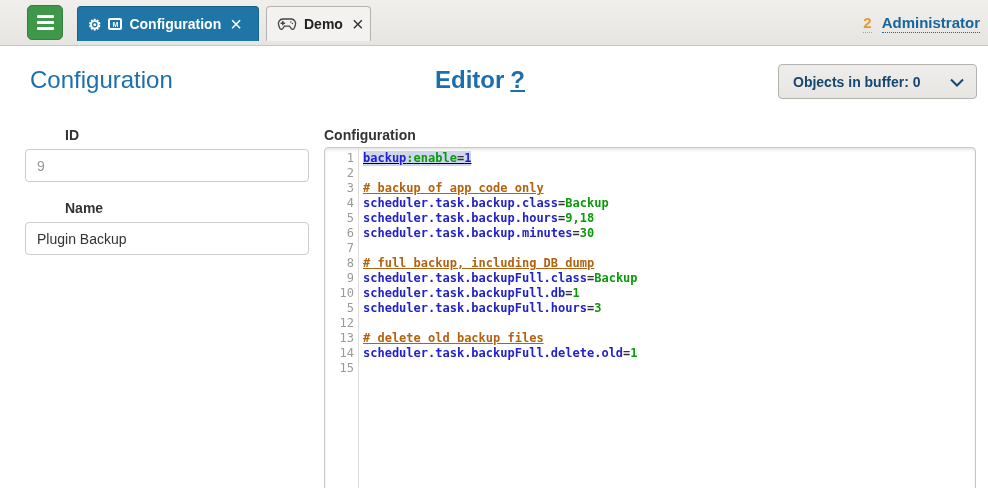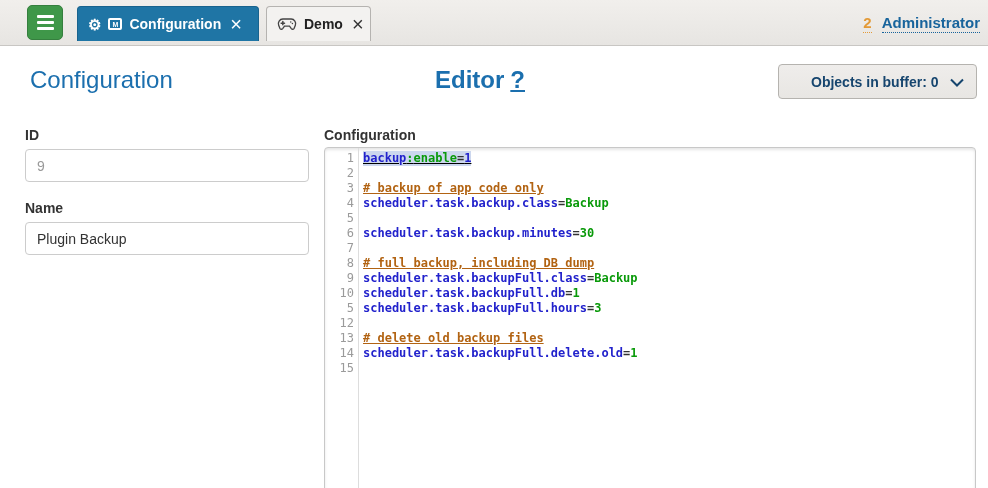--- a/index.html
+++ b/index.html
@@ -68,26 +68,26 @@
     position: absolute; left: 435px; top: 66px;
     font-size: 24px; color: #1b6fae; font-weight: bold;
   }
   .help-link { color: #1b6fae; text-decoration: underline; cursor: pointer; margin-left: 6px; }
 
   .buffer-dd {
     position: absolute; left: 778px; top: 64px; width: 199px; height: 35px;
     background: linear-gradient(#efedeb, #e8e6e3);
     border: 1px solid #b5b3af; border-radius: 4px;
     display: flex; align-items: center; justify-content: space-between;
-    padding: 0 12px 0 32px; cursor: pointer;
+    padding: 0 12px 0 14px; cursor: pointer;
   }
   .buffer-dd .lbl { font-size: 14px; font-weight: bold; color: #16456e; }
 
   
-  .fld-label { position: absolute; font-size: 14px; font-weight: bold; color: #333333; }
+  .fld-label { position: absolute; font-size: 14px; font-weight: bold; color: #333333; margin-left: 40px; }
   .fld-input {
     position: absolute; left: 25px; width: 284px; height: 33px;
     border: 1px solid #cccccc; border-radius: 4px; background: #ffffff;
     font-family: "Liberation Sans", sans-serif; font-size: 14px; padding: 0 11px; color: #333333;
     outline: none;
   }
   .fld-input.ro { color: #999999; }
 
   
   .editor-label { position: absolute; left: 324px; top: 127px; font-size: 14px; font-weight: bold; color: #333333; }
@@ -166,21 +166,21 @@
   <input class="fld-input" style="top: 222px;" value="Plugin Backup">
 
   <div class="editor-label">Configuration</div>
   <div class="code-editor">
     <div class="gutter-sep"></div>
     <div class="code-lines">
         <div class="code-line"><span class="ln">1</span><span class="lc sel"><span class="tk-k">backup</span><span class="tk-v">:</span><span class="tk-v">enable</span><span class="tk-o">=</span><span class="tk-k">1</span></span></div>
         <div class="code-line"><span class="ln">2</span><span class="lc"></span></div>
         <div class="code-line"><span class="ln">3</span><span class="lc"><span class="tk-c"># backup of app code only</span></span></div>
         <div class="code-line"><span class="ln">4</span><span class="lc"><span class="tk-k">scheduler.task.backup.class</span><span class="tk-o">=</span><span class="tk-v">Backup</span></span></div>
-        <div class="code-line"><span class="ln">5</span></div>
+        <div class="code-line"><span class="ln">5</span><span class="lc"><span class="tk-k">scheduler.task.backup.hours</span><span class="tk-o">=</span><span class="tk-v">9,18</span></span></div>
         <div class="code-line"><span class="ln">6</span><span class="lc"><span class="tk-k">scheduler.task.backup.minutes</span><span class="tk-o">=</span><span class="tk-v">30</span></span></div>
         <div class="code-line"><span class="ln">7</span><span class="lc"></span></div>
         <div class="code-line"><span class="ln">8</span><span class="lc"><span class="tk-c"># full backup, including DB dump</span></span></div>
         <div class="code-line"><span class="ln">9</span><span class="lc"><span class="tk-k">scheduler.task.backupFull.class</span><span class="tk-o">=</span><span class="tk-v">Backup</span></span></div>
         <div class="code-line"><span class="ln">10</span><span class="lc"><span class="tk-k">scheduler.task.backupFull.db</span><span class="tk-o">=</span><span class="tk-v">1</span></span></div>
         <div class="code-line"><span class="ln">5</span><span class="lc"><span class="tk-k">scheduler.task.backupFull.hours</span><span class="tk-o">=</span><span class="tk-v">3</span></span></div>
         <div class="code-line"><span class="ln">12</span></div>
         <div class="code-line"><span class="ln">13</span><span class="lc"><span class="tk-c"># delete old backup files</span></span></div>
         <div class="code-line"><span class="ln">14</span><span class="lc"><span class="tk-k">scheduler.task.backupFull.delete.old</span><span class="tk-o">=</span><span class="tk-v">1</span></span></div>
         <div class="code-line"><span class="ln">15</span><span class="lc"></span></div>

